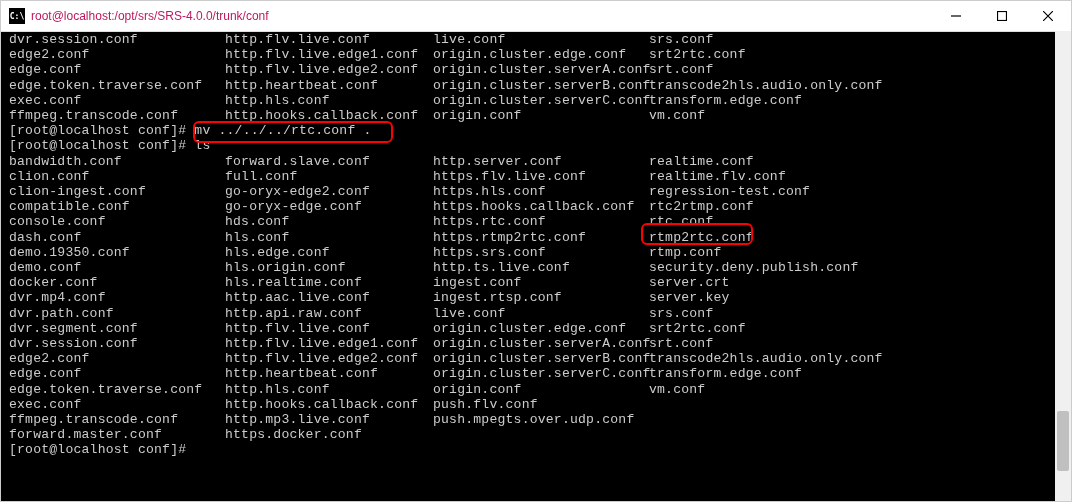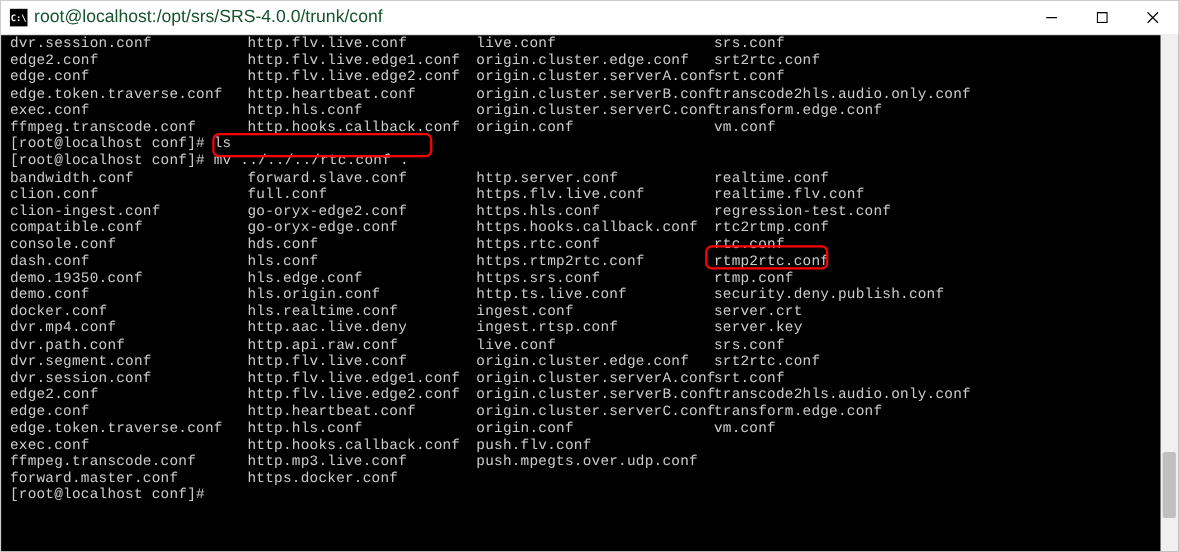--- a/index.html
+++ b/index.html
@@ -1,19 +1,19 @@
 <!DOCTYPE html>
 <html><head>
 <meta charset="utf-8">
 <style>
   html,body{margin:0;padding:0;background:#fff;font-family:"Segoe UI",sans-serif}
   .window{width:1072px;height:502px;background:#fff;display:flex;flex-direction:column;border:1px solid #ccc;box-sizing:border-box;position:relative}
   .titlebar{height:30px;background:#fff;display:flex;align-items:center;border-bottom:1px solid #ddd;flex:0 0 auto}
   .titlebar .icon{width:16px;height:16px;margin:0 6px 0 8px;background:#000;display:flex;align-items:center;justify-content:center;color:#fff;font:700 8px monospace}
-  .titlebar .title{flex:1;font-size:16px;color:#14532d}
+  .titlebar .title{flex:1;font-size:12px;color:#be185d}
   .titlebar .ctl{width:46px;height:30px;display:flex;align-items:center;justify-content:center}
   .ctl svg{width:10px;height:10px;stroke:#000;stroke-width:1.2;fill:none}
   .terminal{flex:1;background:#000;color:#ccc;font-family:"Consolas","Courier New",monospace;font-size:13.1px;line-height:15.2px;padding:0 8px;overflow:hidden;position:relative;letter-spacing:0.2px}
   .row{white-space:pre}
   .cols{display:flex}
   .c1{width:216px}
   .c2{width:208px}
   .c3{width:216px}
   .c4{flex:1}
   .hl{border:2px solid #f00;border-radius:6px;position:absolute;pointer-events:none}
@@ -44,32 +44,32 @@
       </div>
   </div>
 
   <div class="terminal" id="term">
       <div class="row cols"><span class="c1">dvr.session.conf</span><span class="c2">http.flv.live.conf</span><span class="c3">live.conf</span><span class="c4">srs.conf</span></div>
       <div class="row cols"><span class="c1">edge2.conf</span><span class="c2">http.flv.live.edge1.conf</span><span class="c3">origin.cluster.edge.conf</span><span class="c4">srt2rtc.conf</span></div>
       <div class="row cols"><span class="c1">edge.conf</span><span class="c2">http.flv.live.edge2.conf</span><span class="c3">origin.cluster.serverA.conf</span><span class="c4">srt.conf</span></div>
       <div class="row cols"><span class="c1">edge.token.traverse.conf</span><span class="c2">http.heartbeat.conf</span><span class="c3">origin.cluster.serverB.conf</span><span class="c4">transcode2hls.audio.only.conf</span></div>
       <div class="row cols"><span class="c1">exec.conf</span><span class="c2">http.hls.conf</span><span class="c3">origin.cluster.serverC.conf</span><span class="c4">transform.edge.conf</span></div>
       <div class="row cols"><span class="c1">ffmpeg.transcode.conf</span><span class="c2">http.hooks.callback.conf</span><span class="c3">origin.conf</span><span class="c4">vm.conf</span></div>
+      <div class="row">[root@localhost conf]# mv ../../../rtc.conf .</div>
       <div class="row">[root@localhost conf]# ls</div>
-      <div class="row">[root@localhost conf]# mv ../../../rtc.conf .</div>
       <div class="row cols"><span class="c1">bandwidth.conf</span><span class="c2">forward.slave.conf</span><span class="c3">http.server.conf</span><span class="c4">realtime.conf</span></div>
       <div class="row cols"><span class="c1">clion.conf</span><span class="c2">full.conf</span><span class="c3">https.flv.live.conf</span><span class="c4">realtime.flv.conf</span></div>
       <div class="row cols"><span class="c1">clion-ingest.conf</span><span class="c2">go-oryx-edge2.conf</span><span class="c3">https.hls.conf</span><span class="c4">regression-test.conf</span></div>
       <div class="row cols"><span class="c1">compatible.conf</span><span class="c2">go-oryx-edge.conf</span><span class="c3">https.hooks.callback.conf</span><span class="c4">rtc2rtmp.conf</span></div>
       <div class="row cols"><span class="c1">console.conf</span><span class="c2">hds.conf</span><span class="c3">https.rtc.conf</span><span class="c4">rtc.conf</span></div>
       <div class="row cols"><span class="c1">dash.conf</span><span class="c2">hls.conf</span><span class="c3">https.rtmp2rtc.conf</span><span class="c4">rtmp2rtc.conf</span></div>
       <div class="row cols"><span class="c1">demo.19350.conf</span><span class="c2">hls.edge.conf</span><span class="c3">https.srs.conf</span><span class="c4">rtmp.conf</span></div>
       <div class="row cols"><span class="c1">demo.conf</span><span class="c2">hls.origin.conf</span><span class="c3">http.ts.live.conf</span><span class="c4">security.deny.publish.conf</span></div>
       <div class="row cols"><span class="c1">docker.conf</span><span class="c2">hls.realtime.conf</span><span class="c3">ingest.conf</span><span class="c4">server.crt</span></div>
-      <div class="row cols"><span class="c1">dvr.mp4.conf</span><span class="c2">http.aac.live.deny</span><span class="c3">ingest.rtsp.conf</span><span class="c4">server.key</span></div>
+      <div class="row cols"><span class="c1">dvr.mp4.conf</span><span class="c2">http.aac.live.conf</span><span class="c3">ingest.rtsp.conf</span><span class="c4">server.key</span></div>
       <div class="row cols"><span class="c1">dvr.path.conf</span><span class="c2">http.api.raw.conf</span><span class="c3">live.conf</span><span class="c4">srs.conf</span></div>
       <div class="row cols"><span class="c1">dvr.segment.conf</span><span class="c2">http.flv.live.conf</span><span class="c3">origin.cluster.edge.conf</span><span class="c4">srt2rtc.conf</span></div>
       <div class="row cols"><span class="c1">dvr.session.conf</span><span class="c2">http.flv.live.edge1.conf</span><span class="c3">origin.cluster.serverA.conf</span><span class="c4">srt.conf</span></div>
       <div class="row cols"><span class="c1">edge2.conf</span><span class="c2">http.flv.live.edge2.conf</span><span class="c3">origin.cluster.serverB.conf</span><span class="c4">transcode2hls.audio.only.conf</span></div>
       <div class="row cols"><span class="c1">edge.conf</span><span class="c2">http.heartbeat.conf</span><span class="c3">origin.cluster.serverC.conf</span><span class="c4">transform.edge.conf</span></div>
       <div class="row cols"><span class="c1">edge.token.traverse.conf</span><span class="c2">http.hls.conf</span><span class="c3">origin.conf</span><span class="c4">vm.conf</span></div>
       <div class="row cols"><span class="c1">exec.conf</span><span class="c2">http.hooks.callback.conf</span><span class="c3">push.flv.conf</span><span class="c4"></span></div>
       <div class="row cols"><span class="c1">ffmpeg.transcode.conf</span><span class="c2">http.mp3.live.conf</span><span class="c3">push.mpegts.over.udp.conf</span><span class="c4"></span></div>
       <div class="row cols"><span class="c1">forward.master.conf</span><span class="c2">https.docker.conf</span><span class="c4"></span></div>
       <div class="row">[root@localhost conf]# </div>

